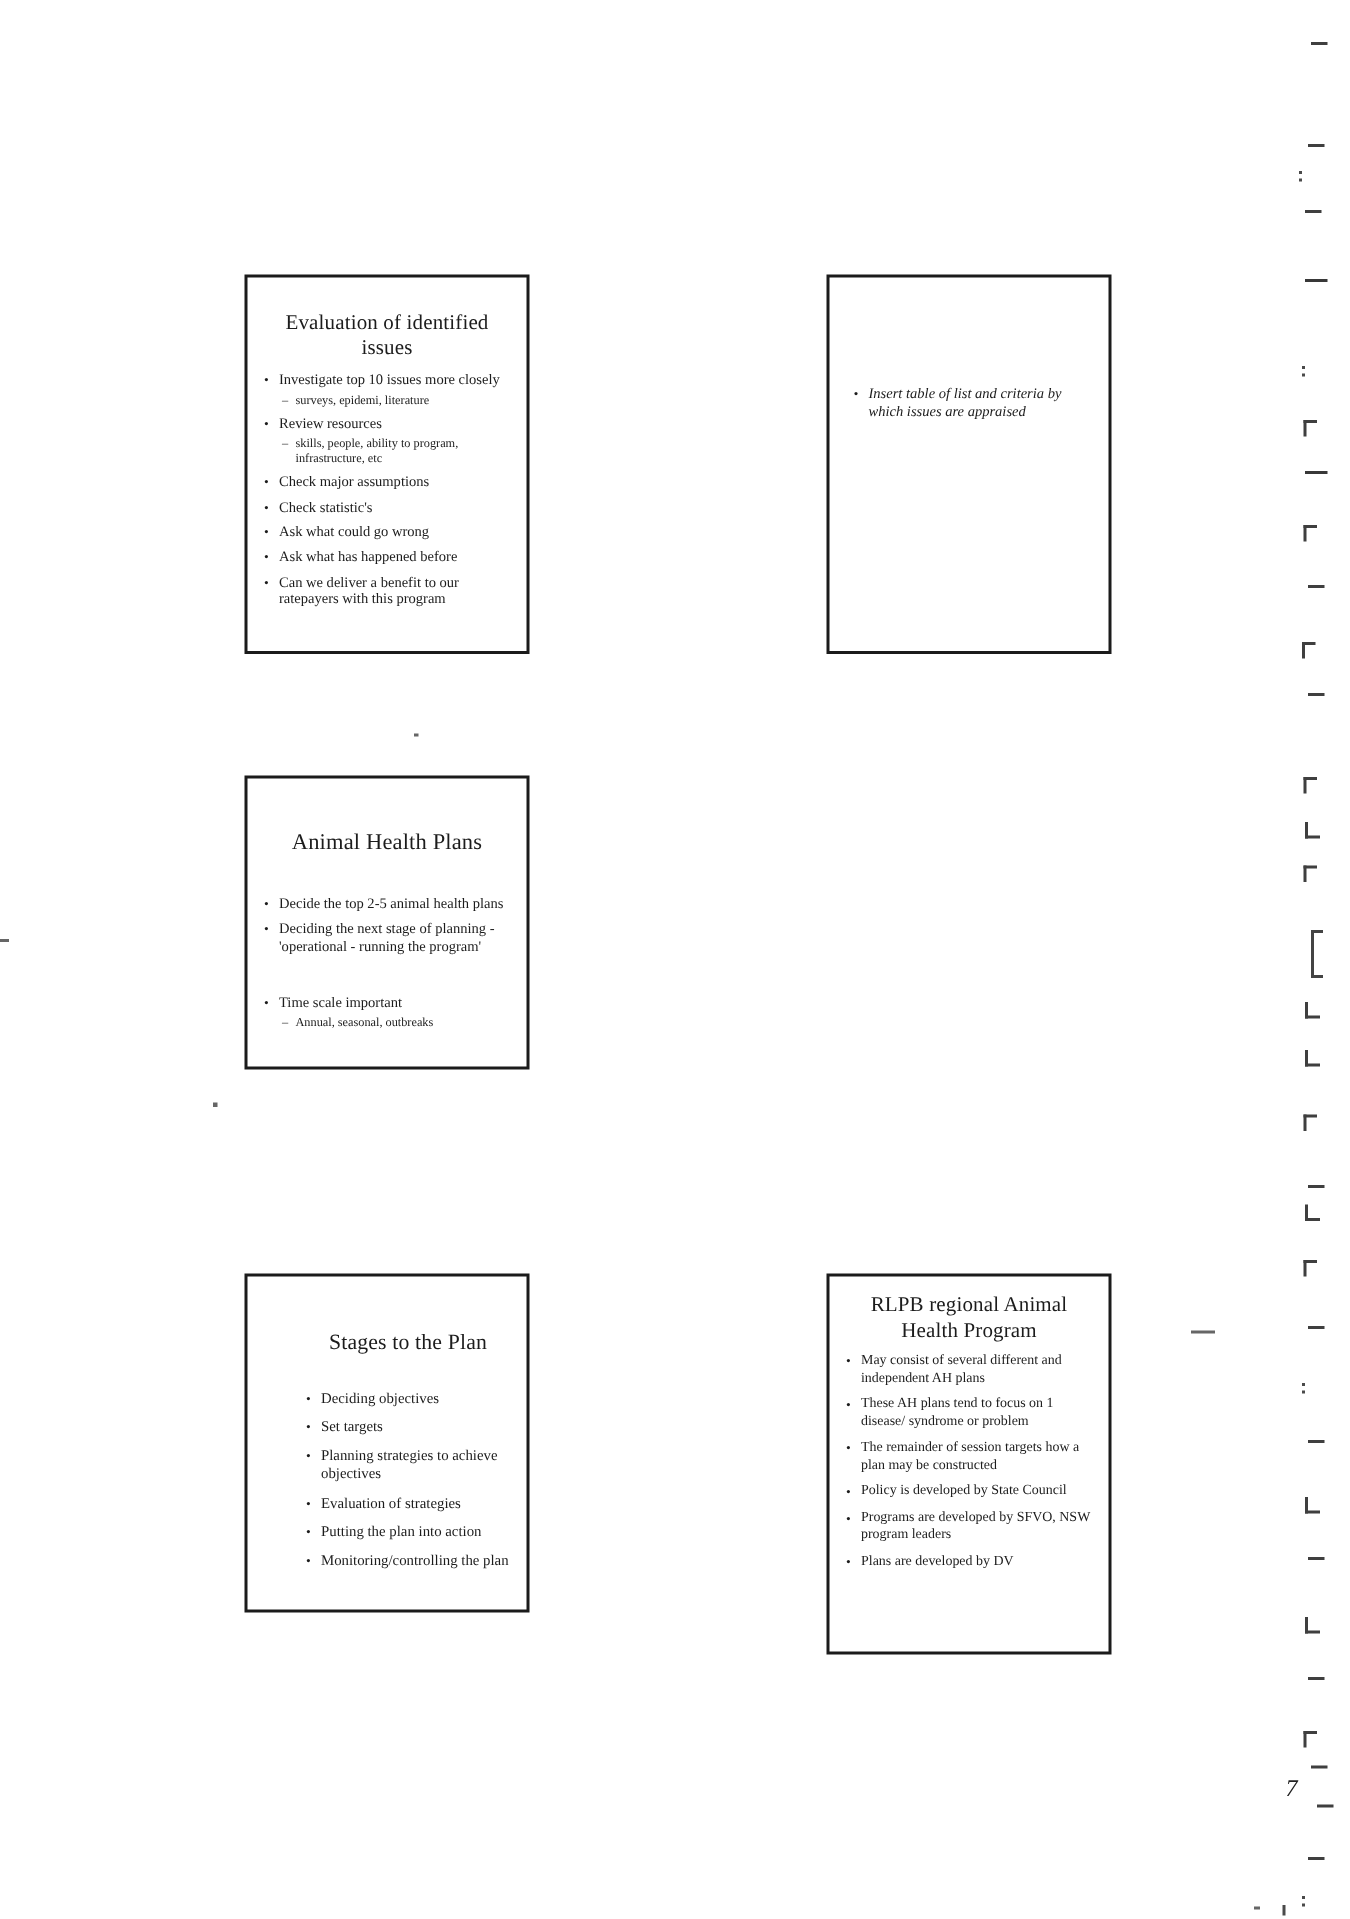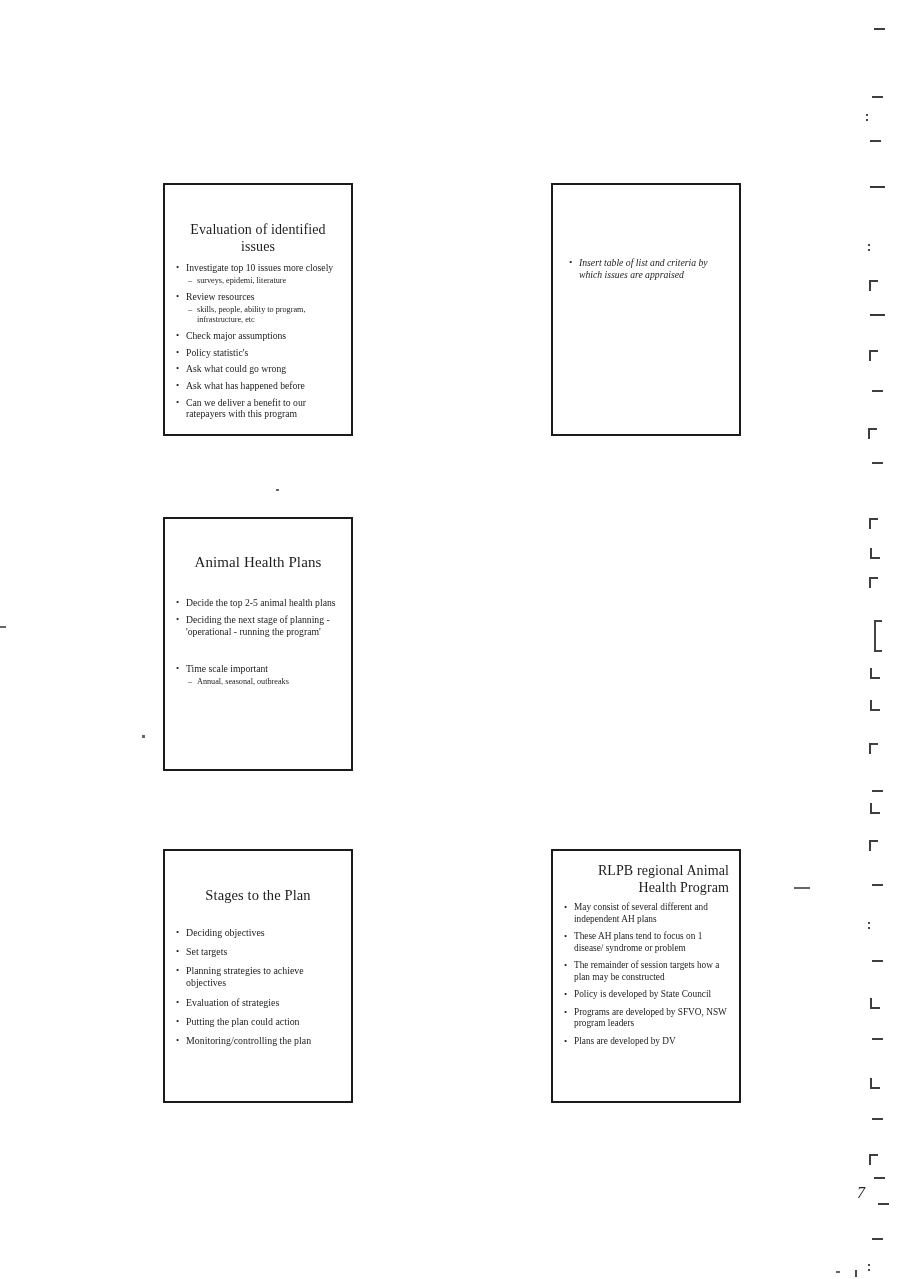--- a/index.html
+++ b/index.html
@@ -10,34 +10,34 @@
     color:#1c1c1c;
   }
   .page{position:absolute;inset:0;}
   .slide{
     position:absolute;width:190px;height:253px;
     border:2px solid #1b1b1b;background:#fff;
     box-sizing:border-box;
   }
   #slide1{left:163px;top:183px;}
   #slide2{left:551px;top:183px;}
-  #slide3{left:163px;top:517px;height:254px;}
+  #slide3{left:163px;top:517px;height:196px;}
   #slide4{left:551px;top:517px;height:254px;}
-  #slide5{left:163px;top:849px;height:254px;}
+  #slide5{left:163px;top:849px;height:226px;padding-left:28px;}
   #slide6{left:551px;top:849px;height:254px;}
 
   .slide-title{
     text-align:center;font-size:14px;line-height:1.22;
     padding:0 10px;letter-spacing:.1px;
   }
-  #slide1 .slide-title{margin-top:36px;}
+  #slide1 .slide-title{margin-top:22px;}
   #slide3 .slide-title{margin-top:34px;font-size:15px;}
   #slide4 .slide-title{margin-top:88px;font-size:13.5px;line-height:1.45;}
   #slide5 .slide-title{margin-top:36px;font-size:14.5px;}
-  #slide6 .slide-title{margin-top:12px;line-height:1.18;text-align:right;}
+  #slide6 .slide-title{margin-top:12px;line-height:1.18;}
 
   .bullets{padding:0 7px 0 11px;}
   #slide1 .bullets{margin-top:7px;}
   #slide2 .bullets{margin-top:72px;padding-left:16px;padding-right:12px;}
   #slide3 .bullets{margin-top:26px;}
   #slide5 .bullets{margin-top:22px;}
   #slide6 .bullets{margin-top:5px;}
 
   .b{display:flex;margin-top:5px;}
   .b .bm{flex:0 0 10px;font-size:9px;line-height:11.5px;}
@@ -90,21 +90,21 @@
         <div class="b l2">
           <span class="bm">–</span>
           <span class="bt">skills, people, ability to program, infrastructure, etc</span>
         </div>
         <div class="b l1">
           <span class="bm">•</span>
           <span class="bt">Check major assumptions</span>
         </div>
         <div class="b l1">
           <span class="bm">•</span>
-          <span class="bt">Policy statistic's</span>
+          <span class="bt">Check statistic's</span>
         </div>
         <div class="b l1">
           <span class="bm">•</span>
           <span class="bt">Ask what could go wrong</span>
         </div>
         <div class="b l1">
           <span class="bm">•</span>
           <span class="bt">Ask what has happened before</span>
         </div>
         <div class="b l1">
@@ -160,21 +160,21 @@
         <div class="b l1">
           <span class="bm">•</span>
           <span class="bt">Planning strategies to achieve objectives</span>
         </div>
         <div class="b l1">
           <span class="bm">•</span>
           <span class="bt">Evaluation of strategies</span>
         </div>
         <div class="b l1">
           <span class="bm">•</span>
-          <span class="bt">Putting the plan could action</span>
+          <span class="bt">Putting the plan into action</span>
         </div>
         <div class="b l1">
           <span class="bm">•</span>
           <span class="bt">Monitoring/controlling the plan</span>
         </div>
       </div>
   </div>
 
   <div id="slide6" class="slide">
     <div class="slide-title">RLPB regional Animal Health Program</div>

